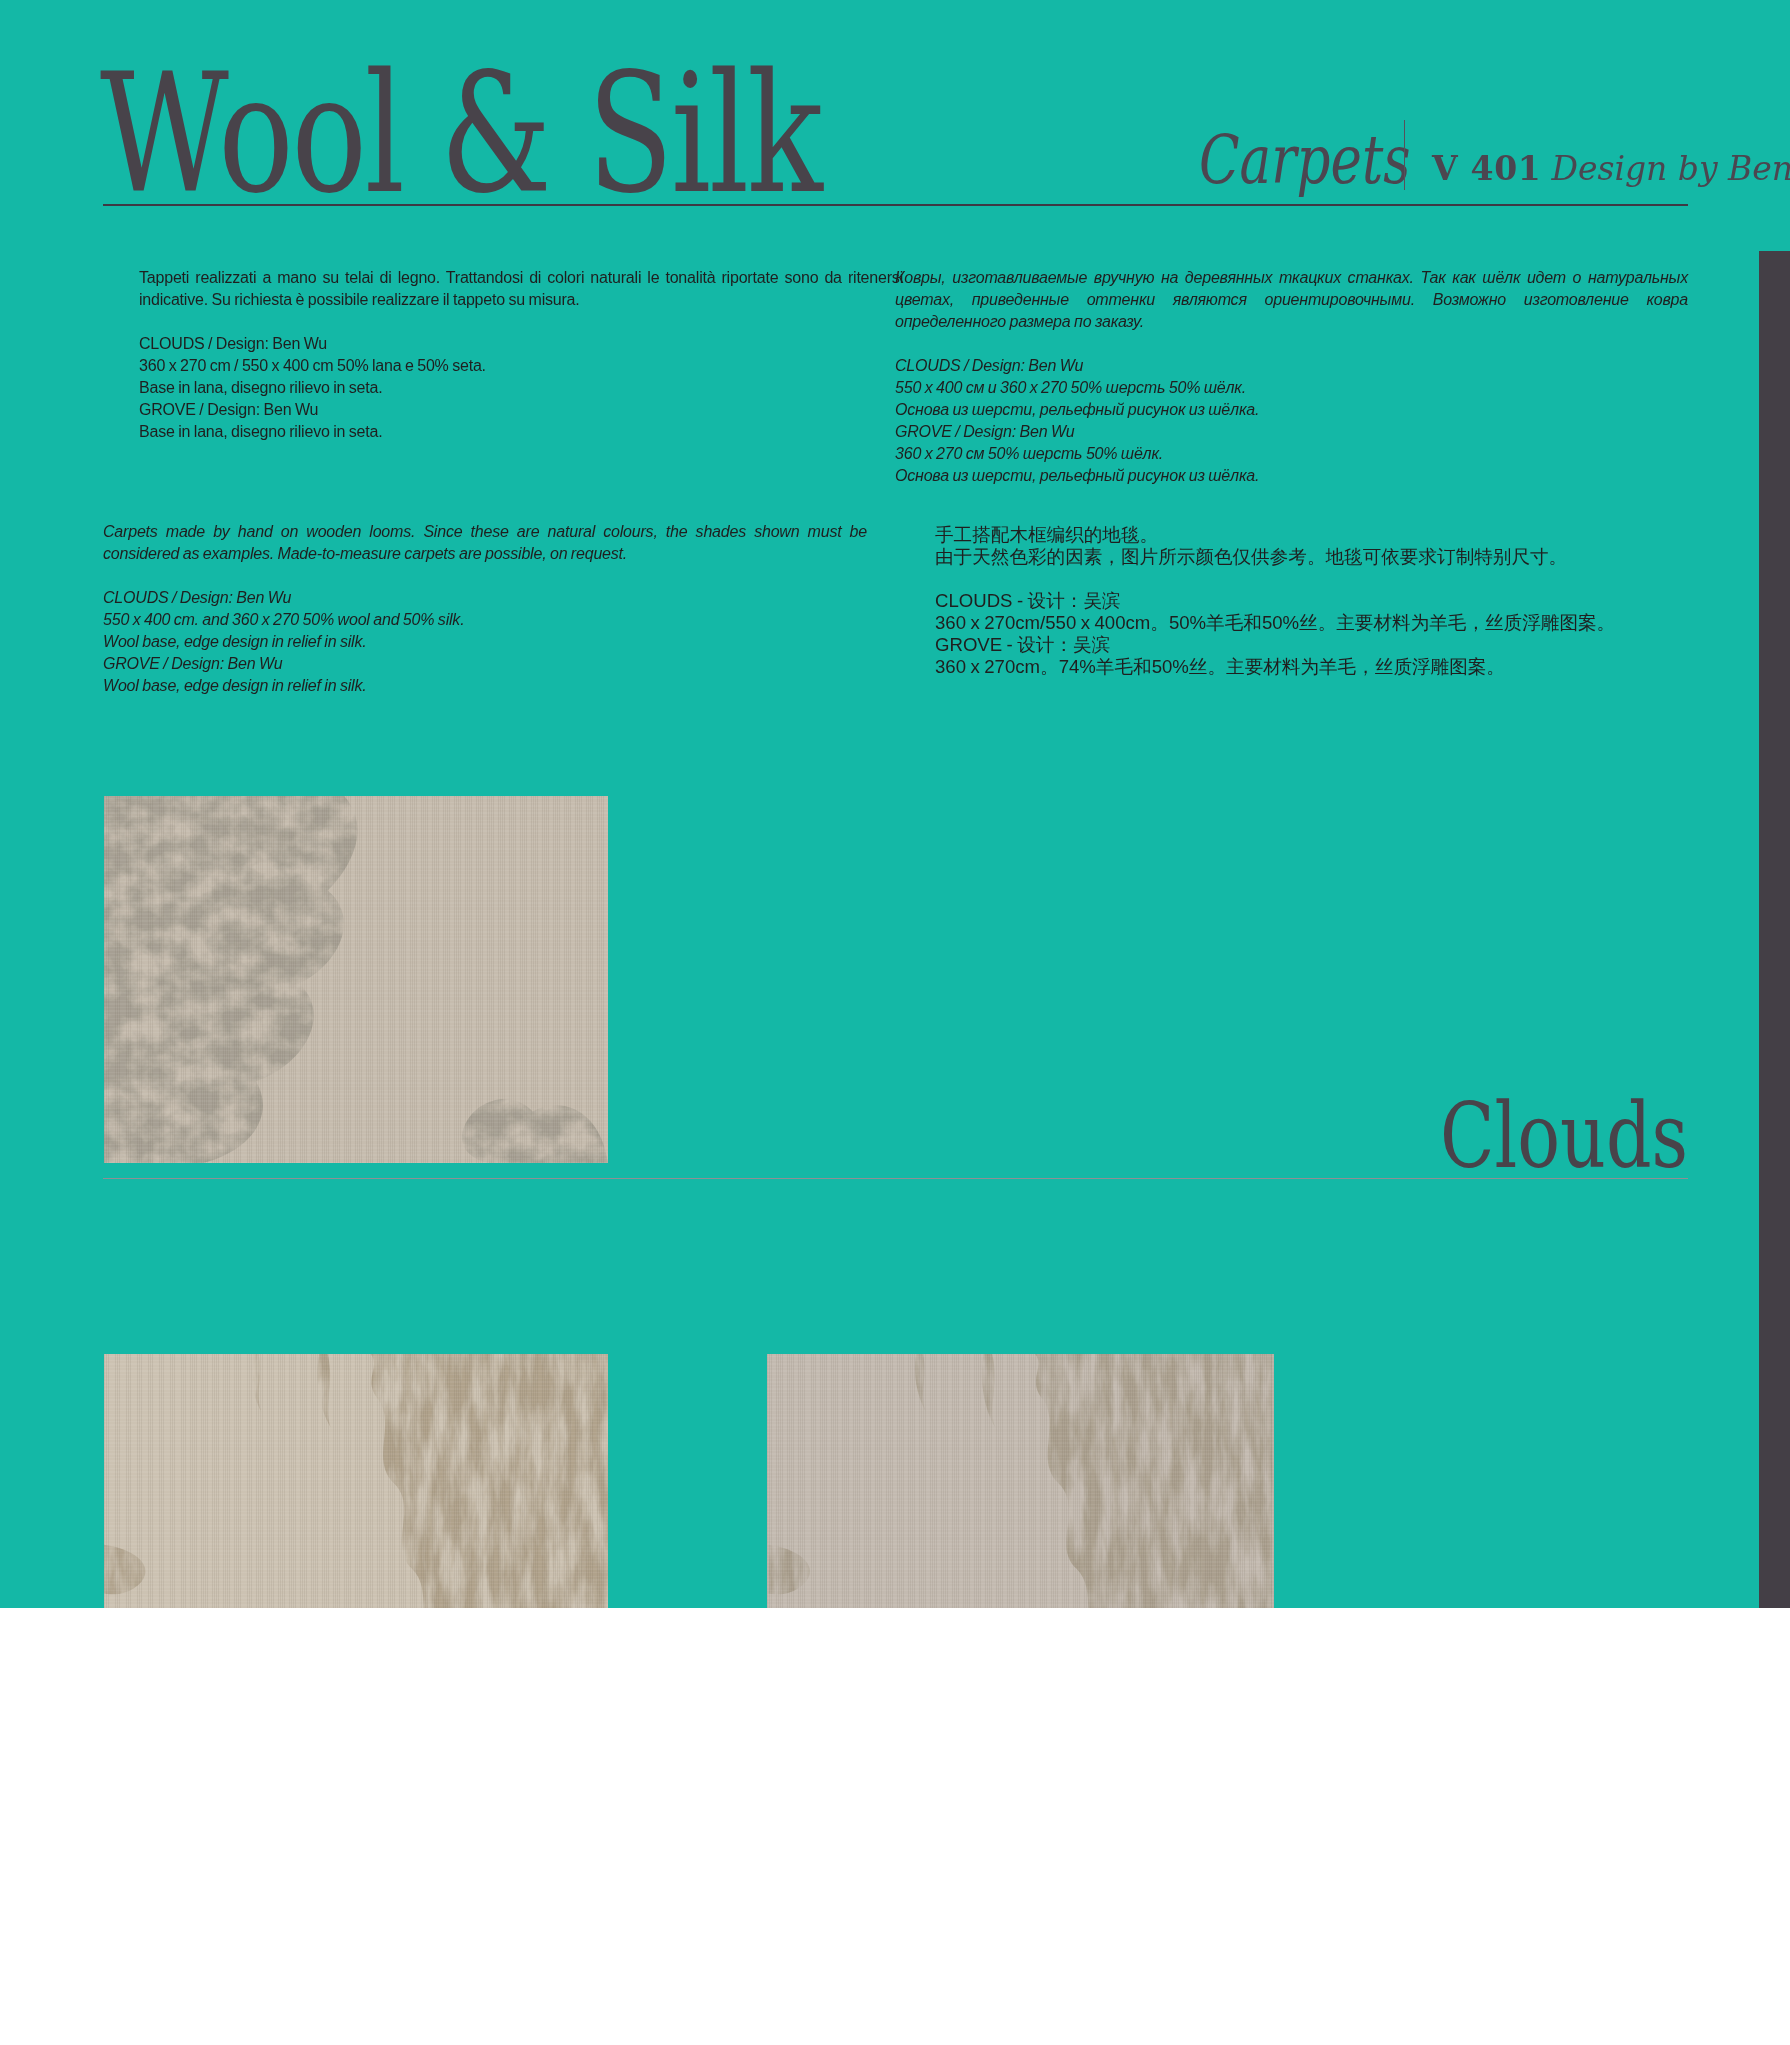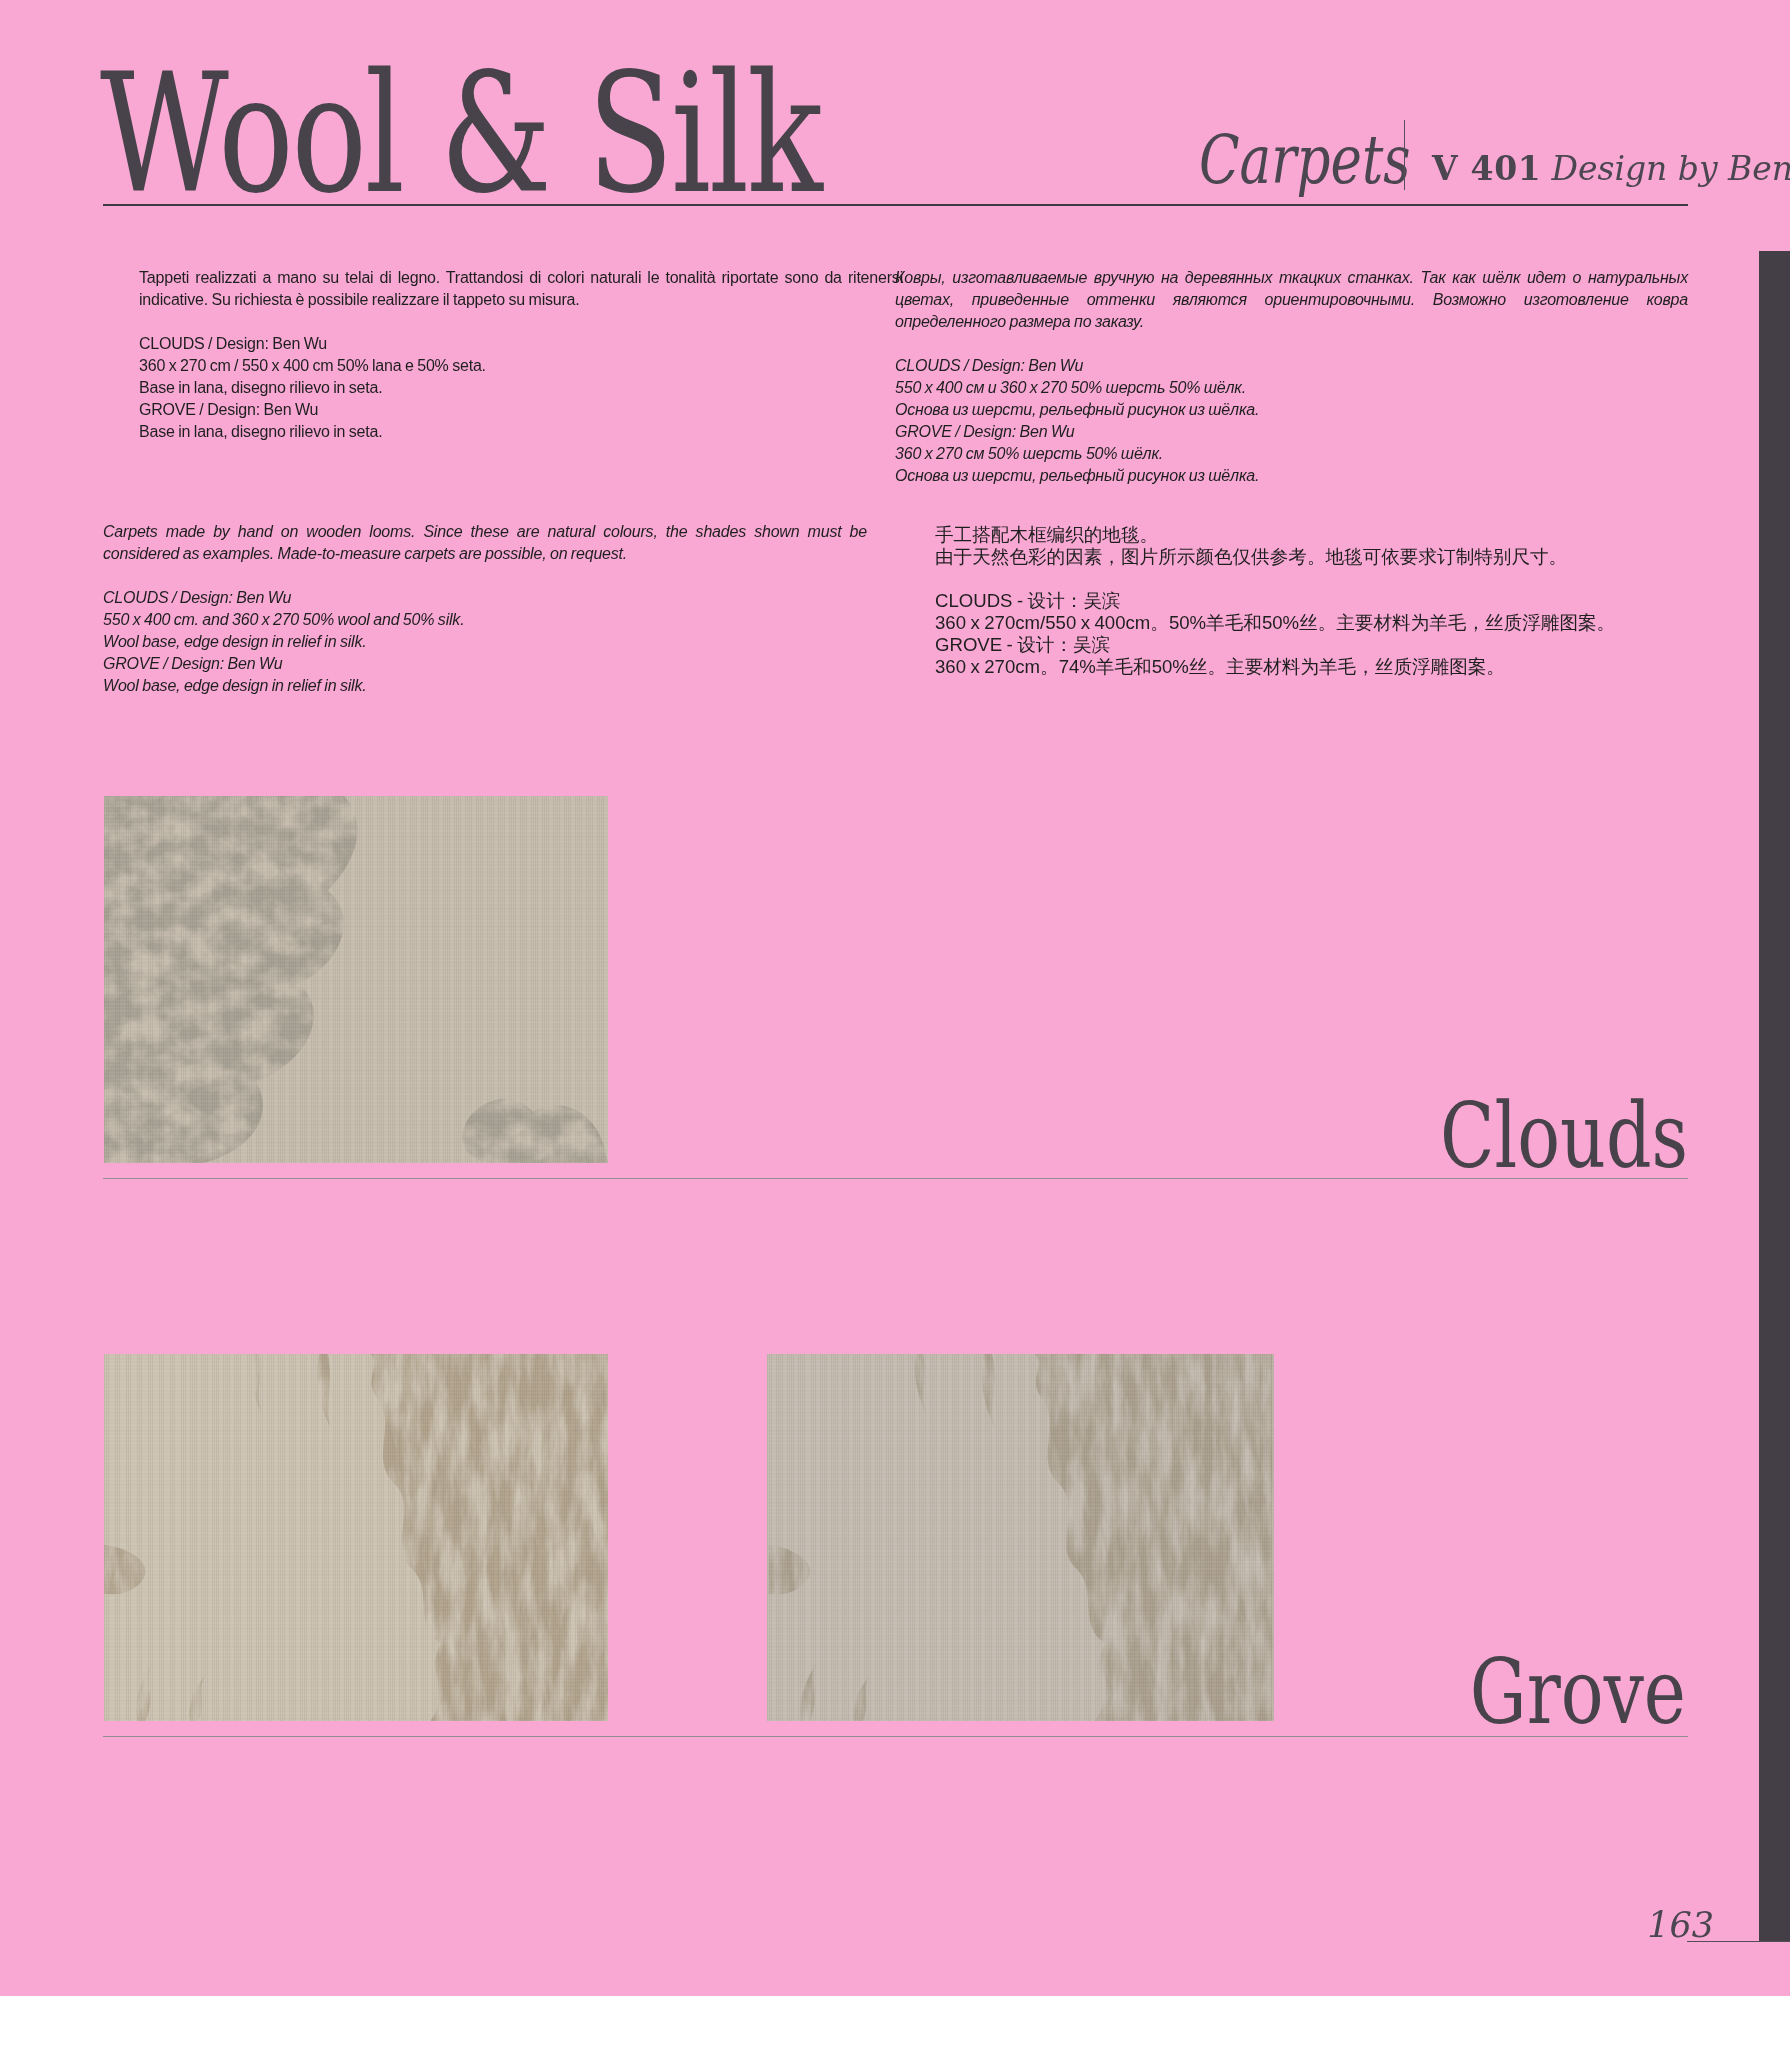--- a/index.html
+++ b/index.html
@@ -1,16 +1,16 @@
 <!DOCTYPE html>
 <html style="font-size:11.5px"><head>
 <meta charset="utf-8">
 <style>
   html,body{margin:0;padding:0;background:#ffffff;}
-  #page{position:relative;width:1791px;height:1996px;background:#f9a8d4;overflow:hidden;
+  #page{position:relative;width:1791px;height:1608px;background:#14b8a6;overflow:hidden;
         font-family:"Liberation Sans",sans-serif;color:#1f1f1f;}
 
   .abs{position:absolute;}
 
   
   .title{font-family:"DejaVu Serif",serif;font-size:165px;line-height:1;color:#48434a;
          transform:scaleX(0.76);transform-origin:left top;white-space:nowrap;letter-spacing:-2.9px;}
   .carpets{font-family:"DejaVu Serif",serif;font-style:italic;font-size:68px;line-height:1;color:#4b4650;
            transform:scaleX(0.78);transform-origin:left top;white-space:nowrap;}
   .hdr-divider{width:1.4px;background:#56515b;}

